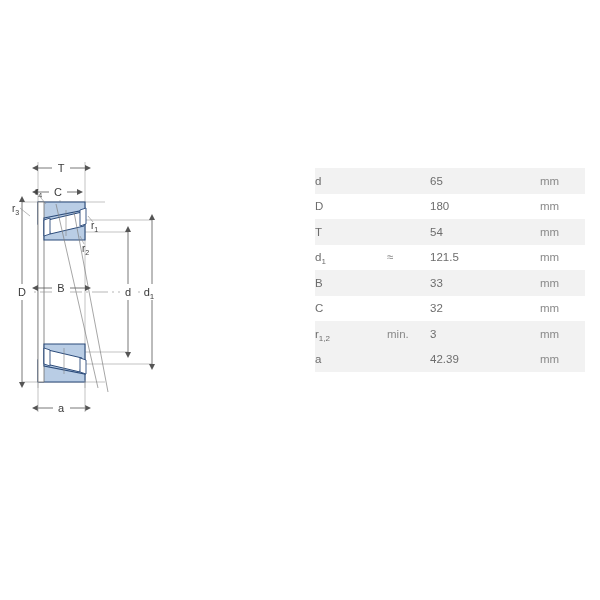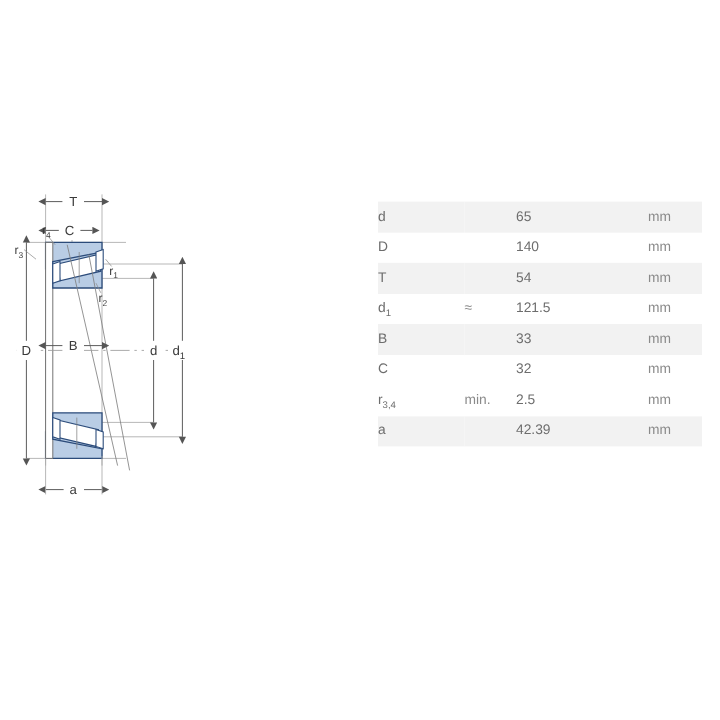--- a/index.html
+++ b/index.html
@@ -198,21 +198,21 @@
     <tbody>
         <tr class="odd">
           <td class="c-symbol">d</td>
           <td class="c-qual"></td>
           <td class="c-value">65</td>
           <td class="c-unit">mm</td>
         </tr>
         <tr class="even">
           <td class="c-symbol">D</td>
           <td class="c-qual"></td>
-          <td class="c-value">140</td>
+          <td class="c-value">180</td>
           <td class="c-unit">mm</td>
         </tr>
         <tr class="odd">
           <td class="c-symbol">T</td>
           <td class="c-qual"></td>
           <td class="c-value">54</td>
           <td class="c-unit">mm</td>
         </tr>
         <tr class="even">
           <td class="c-symbol">d<span class="sub">1</span></td>
@@ -225,24 +225,24 @@
           <td class="c-qual"></td>
           <td class="c-value">33</td>
           <td class="c-unit">mm</td>
         </tr>
         <tr class="even">
           <td class="c-symbol">C</td>
           <td class="c-qual"></td>
           <td class="c-value">32</td>
           <td class="c-unit">mm</td>
         </tr>
-        <tr class="even">
-          <td class="c-symbol">r<span class="sub">3,4</span></td>
+        <tr class="odd">
+          <td class="c-symbol">r<span class="sub">1,2</span></td>
           <td class="c-qual">min.</td>
-          <td class="c-value">2.5</td>
+          <td class="c-value">3</td>
           <td class="c-unit">mm</td>
         </tr>
         <tr class="odd">
           <td class="c-symbol">a</td>
           <td class="c-qual"></td>
           <td class="c-value">42.39</td>
           <td class="c-unit">mm</td>
         </tr>
       </tbody>
   </table>

